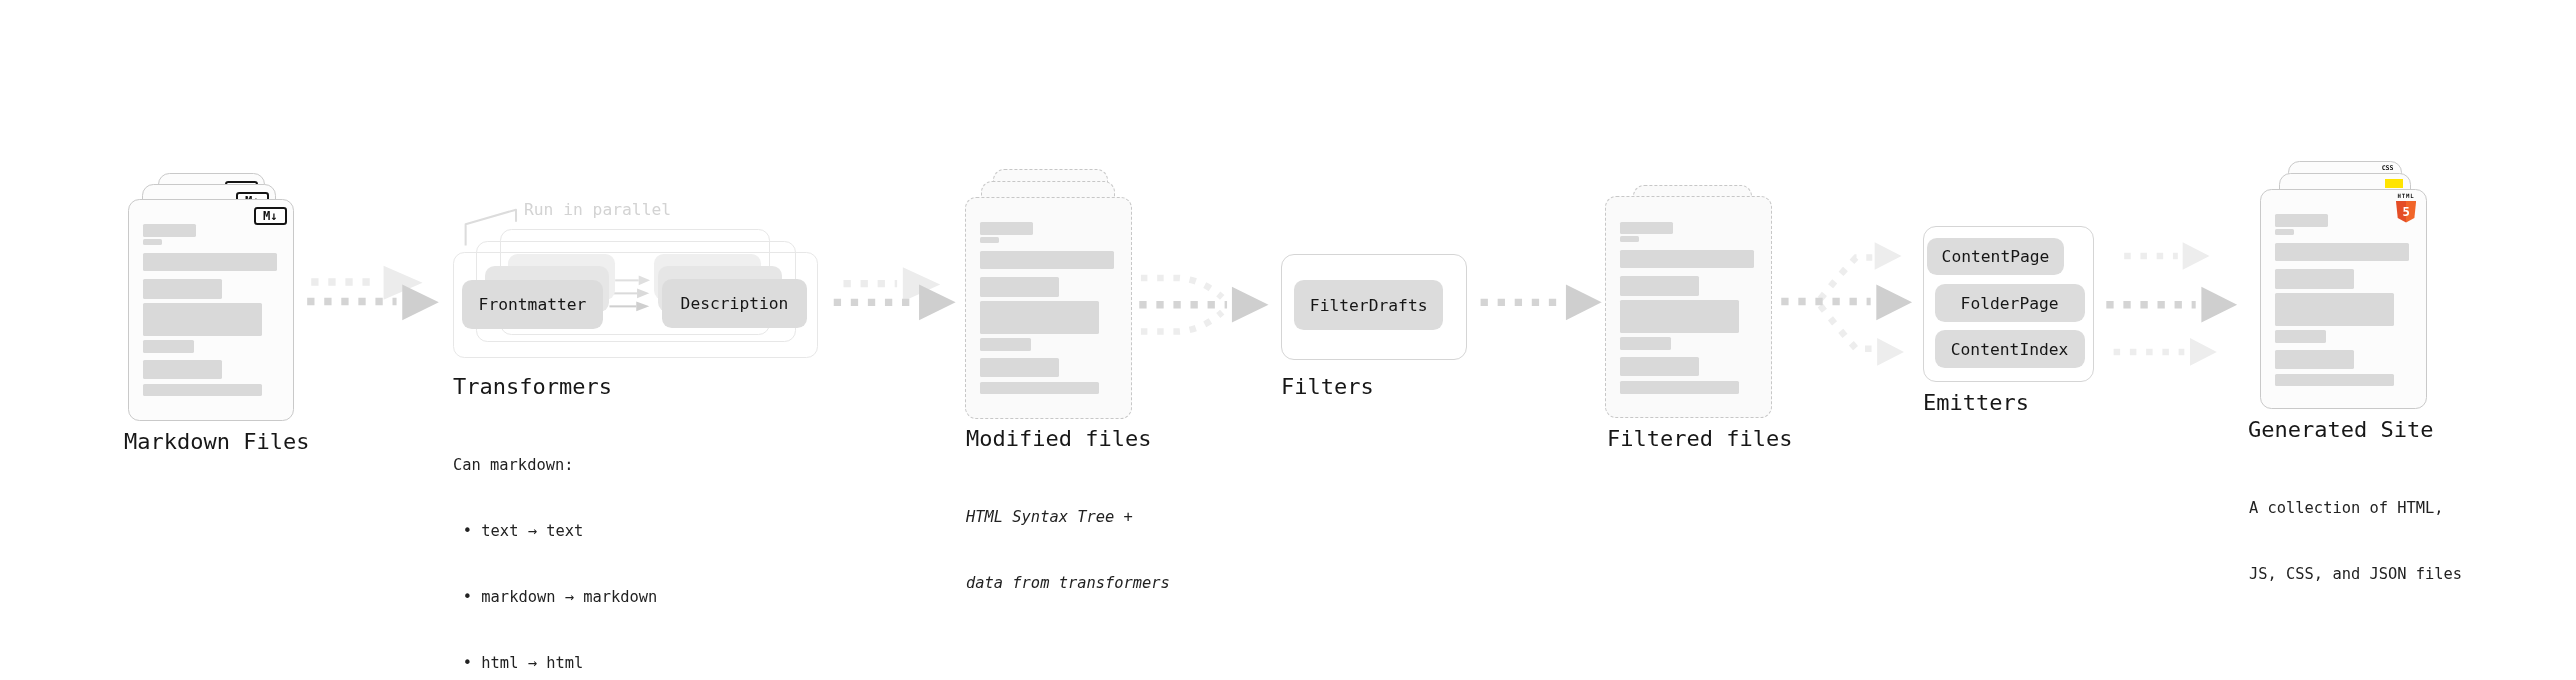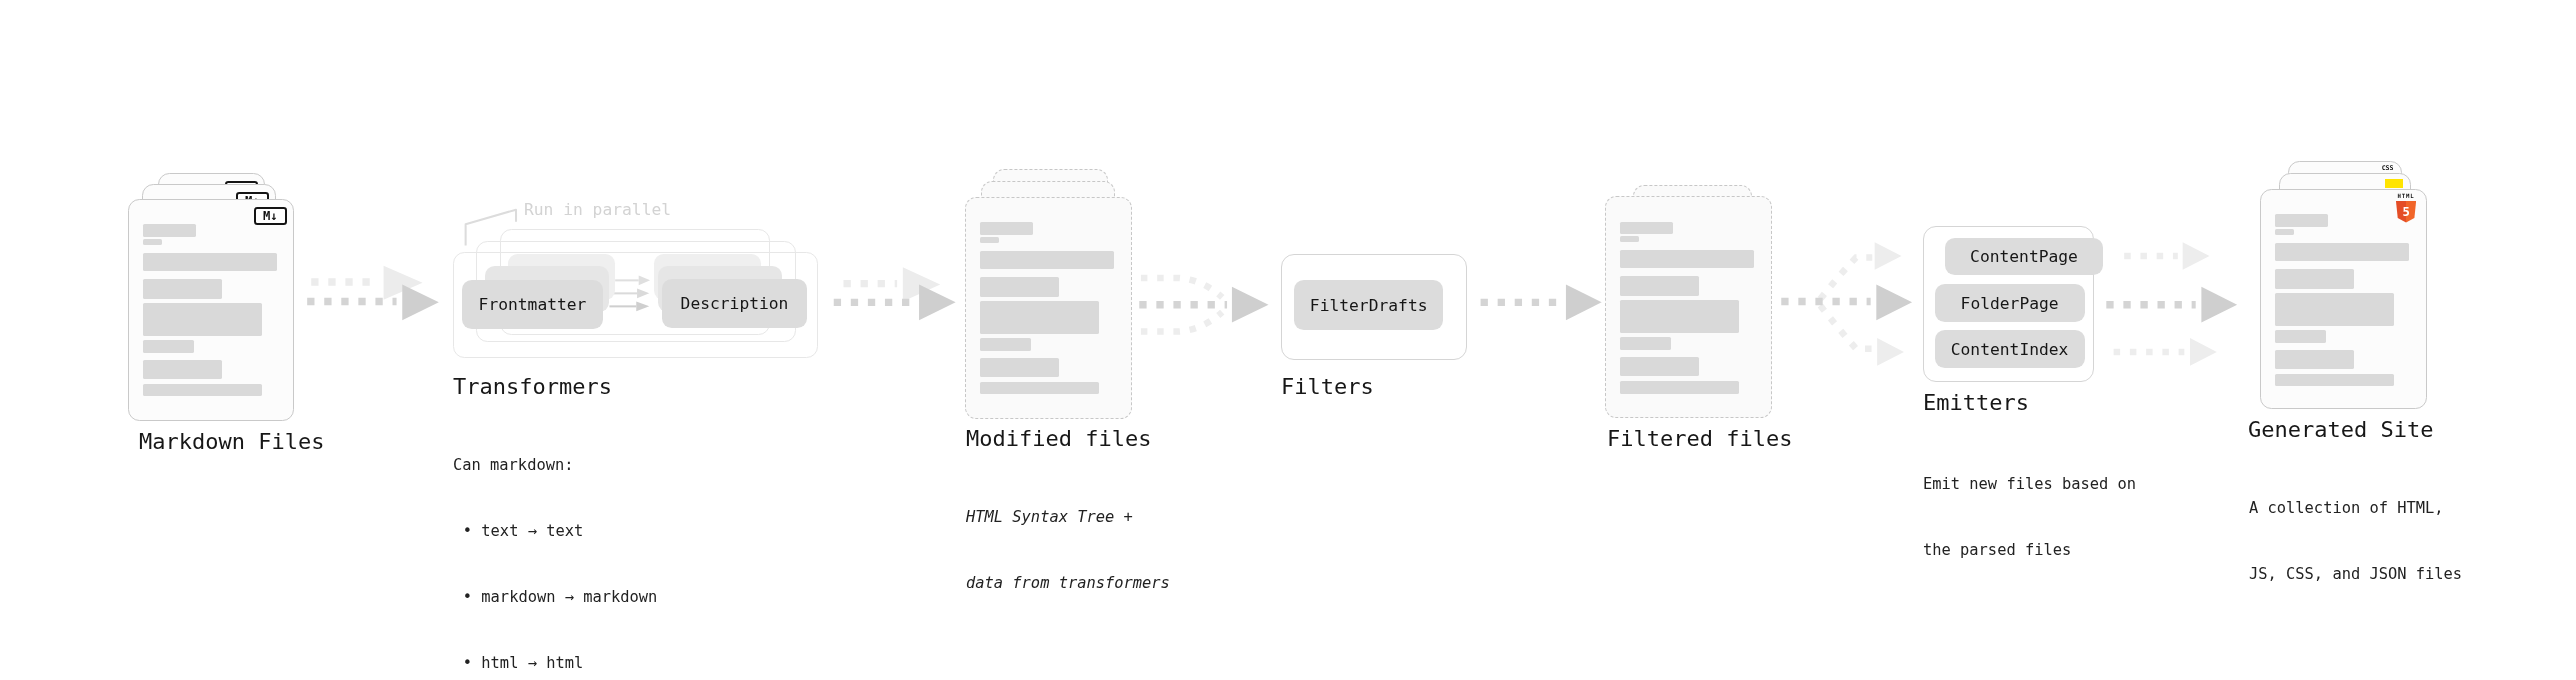--- a/index.html
+++ b/index.html
@@ -133,21 +133,21 @@
       <div class="bar b1"></div>
       <div class="bar b2"></div>
       <div class="bar b3"></div>
       <div class="bar b4"></div>
       <div class="bar b5"></div>
       <div class="bar b6"></div>
       <div class="bar b7"></div>
       <div class="bar b8"></div>
     </div>
   </div>
-  <div class="stage-label" style="left:139px;top:429px;">Markdown Files</div>
+  <div class="stage-label" style="left:124px;top:429px;">Markdown Files</div>
 
   <div class="annotation" style="left:524px;top:200px;">Run in parallel</div>
   <div class="card" style="left:500px;top:229px;width:270px;height:106px;"></div>
   <div class="card" style="left:476px;top:241px;width:320px;height:101px;"></div>
   <div class="card" style="left:453px;top:252px;width:365px;height:106px;"></div>
   <div class="gbox ghost2" style="left:508px;top:254px;width:107px;height:46px;"></div>
   <div class="gbox ghost1" style="left:485px;top:266px;width:124px;height:46px;"></div>
   <div class="gbox ghost2" style="left:654px;top:254px;width:107px;height:46px;"></div>
   <div class="gbox ghost1" style="left:658px;top:266px;width:124px;height:46px;"></div>
   <div class="gbox" style="left:462px;top:280px;width:141px;height:49px;">Frontmatter</div>
@@ -194,29 +194,25 @@
       <div class="bar b4"></div>
       <div class="bar b5"></div>
       <div class="bar b6"></div>
       <div class="bar b7"></div>
       <div class="bar b8"></div>
     </div>
   </div>
   <div class="stage-label" style="left:1607px;top:426px;">Filtered files</div>
 
   <div class="panel" style="left:1923px;top:226px;width:171px;height:156px;">
-    <div class="gbox" style="left:21px;top:11.4px;width:158px;height:37px;">ContentPage</div>
+    <div class="gbox" style="left:3px;top:11.4px;width:137px;height:37px;">ContentPage</div>
     <div class="gbox" style="left:10.6px;top:57px;width:150px;height:38px;">FolderPage</div>
     <div class="gbox" style="left:10.6px;top:103px;width:150px;height:38px;text-align:center;">ContentIndex</div>
   </div>
   <div class="stage-label" style="left:1923px;top:390px;">Emitters</div>
-  <div class="desc" style="left:1923px;top:429px;">
-    <div>Emit new files based on</div>
-    <div>the parsed files</div>
-  </div>
 
   <div class="abs" style="left:2247px;top:161px;width:171px;height:252px;margin-left:13px;">
     <div class="doc" style="left:28.4px;top:0;width:114px;height:211px;z-index:1;">
       <div class="css-badge">
         <span class="t">CSS</span>
         <i class="u"></i>
       </div>
     </div>
     <div class="doc" style="left:18.7px;top:12.2px;width:132px;height:211px;z-index:2;">
       <div class="js-badge"></div>

